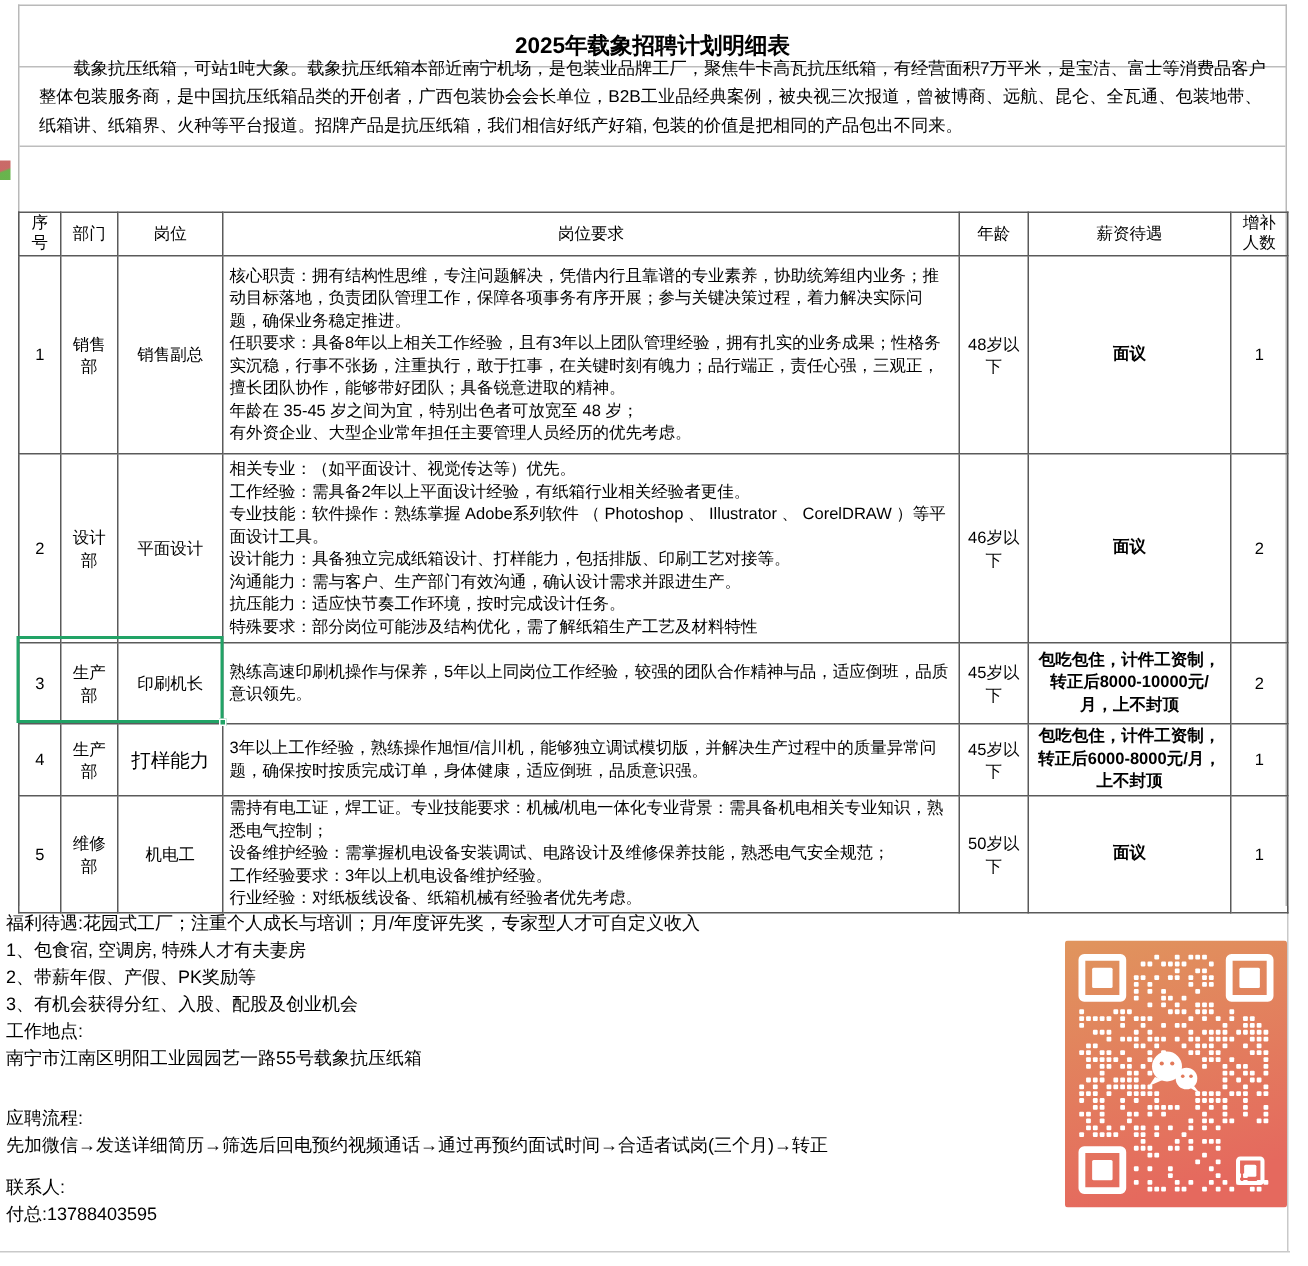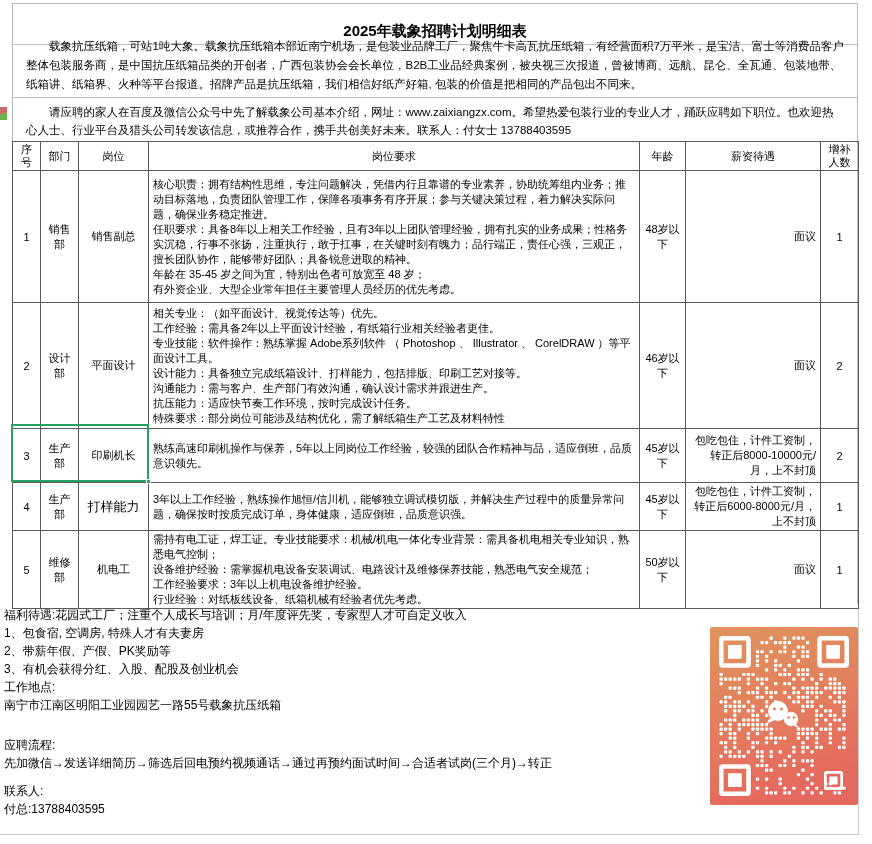--- a/index.html
+++ b/index.html
@@ -22,21 +22,21 @@
   .intro2 { position:absolute; left:13px; top:99px; width:844px; height:42px;
             padding:4px 13px 0 13px; font-size:11.5px; line-height:18px; text-indent:2em; }
 
   table.grid { position:absolute; left:12px; top:141px; width:846px;
                border-collapse:collapse; table-layout:fixed; font-size:11px; }
   table.grid th, table.grid td { border:1px solid #5a5a5a; padding:1px 4px;
                vertical-align:middle; overflow:hidden; }
   table.grid th { font-weight:normal; text-align:center; line-height:13px; }
   td.c { text-align:center; }
   td.req { text-align:left; white-space:pre-wrap; line-height:15px; padding:2px 5px; }
-  td.sal { text-align:right; line-height:15px; padding:1px 6px; }
+  td.sal { text-align:center; line-height:15px; padding:1px 6px;font-weight:bold; }
   tr.hrow  { height:27px; }
   tr.r1 { height:132px; }
   tr.r2 { height:126px; }
   tr.r3 { height:54px; }
   tr.r4 { height:48px; }
   tr.r5 { height:76px; }
   tr.r4 td.pos { font-size:13px; }
 
   .selection { position:absolute; left:11px; top:424px; width:138px; height:58px;
                border:2px solid #21a366; pointer-events:none; }
@@ -59,21 +59,20 @@
 <div class="page">
 
   <div class="sheet-top"></div>
   <div class="right-border"></div>
   <div class="bottom-line"></div>
   <div class="edit-marker"></div>
 
   <div class="title">2025年载象招聘计划明细表</div>
 
   <div class="intro1">载象抗压纸箱，可站1吨大象。载象抗压纸箱本部近南宁机场，是包装业品牌工厂，聚焦牛卡高瓦抗压纸箱，有经营面积7万平米，是宝洁、富士等消费品客户整体包装服务商，是中国抗压纸箱品类的开创者，广西包装协会会长单位，B2B工业品经典案例，被央视三次报道，曾被博商、远航、昆仑、全瓦通、包装地带、纸箱讲、纸箱界、火种等平台报道。招牌产品是抗压纸箱，我们相信好纸产好箱, 包装的价值是把相同的产品包出不同来。</div>
-  <div class="intro2">请应聘的家人在百度及微信公众号中先了解载象公司基本介绍，网址：www.zaixiangzx.com。希望热爱包装行业的专业人才，踊跃应聘如下职位。也欢迎热心人士、行业平台及猎头公司转发该信息，或推荐合作，携手共创美好未来。联系人：付女士 13788403595</div>
 
   <table class="grid">
     <colgroup>
       <col style="width:28px">
         <col style="width:38px">
         <col style="width:70px">
       <col style="width:491px">
         <col style="width:46px">
         <col style="width:135px">
         <col style="width:38px">

